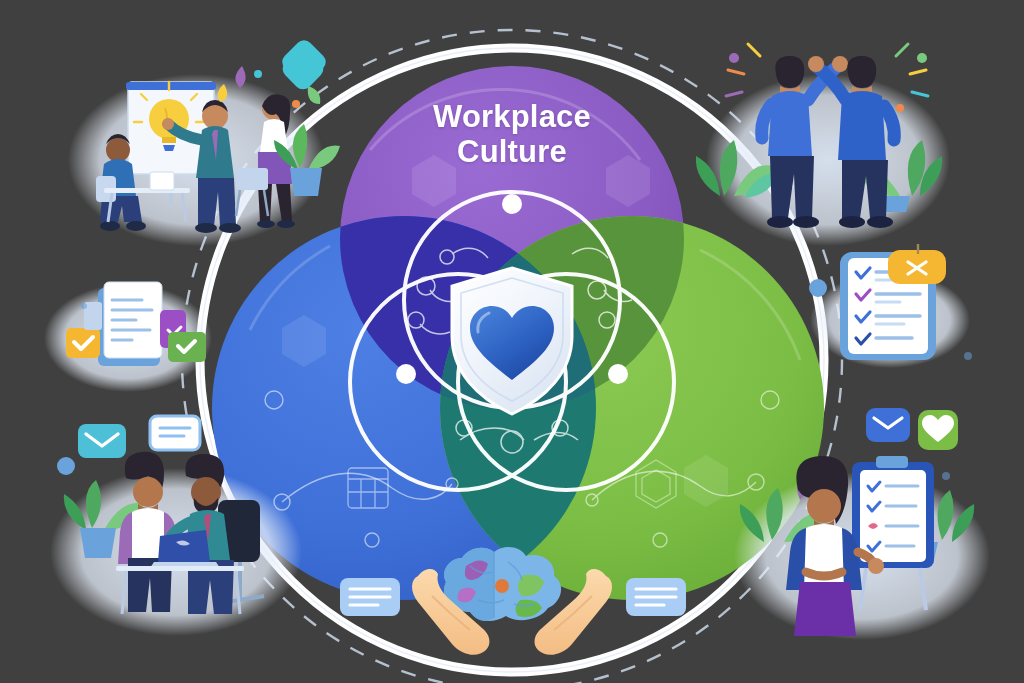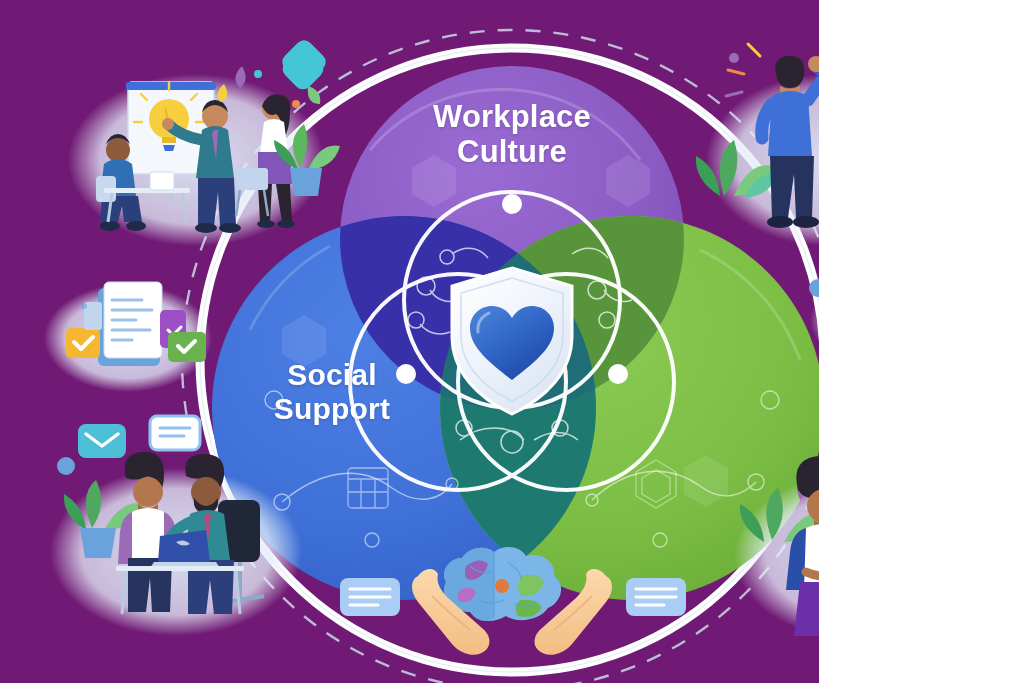--- a/index.html
+++ b/index.html
@@ -6,23 +6,23 @@
   html, body {
     margin: 0;
     padding: 0;
     background: #ffffff;
   }
   body {
     font-family: "Liberation Sans", sans-serif;
   }
   #stage {
     position: relative;
-    width: 819px;
+    width: 1024px;
     height: 683px;
-    background: #701a75;
+    background: #404040;
     overflow: hidden;
   }
   .layer { position: absolute; top: 0; left: 0; width: 1024px; height: 683px; }
   .svg-layer { display: block; }
   .circle-label {
     position: absolute;
     color: #ffffff;
     font-weight: bold;
     text-align: center;
     line-height: 1.12;
@@ -573,17 +573,15 @@
       <circle cx="946" cy="476" r="4" opacity="0.5"></circle>
     </g>
     <g>
       <rect x="286" y="44" width="36" height="36" rx="9" fill="#45c6d6" transform="rotate(45 304 62)"></rect>
     </g>
   </svg>
 
   <div class="circle-label" id="label-workplace">Workplace
 Culture</div>
 
-  <div class="circle-label" id="label-social">Social
-Support</div>
 
 
 </div>
 
 </body></html>

